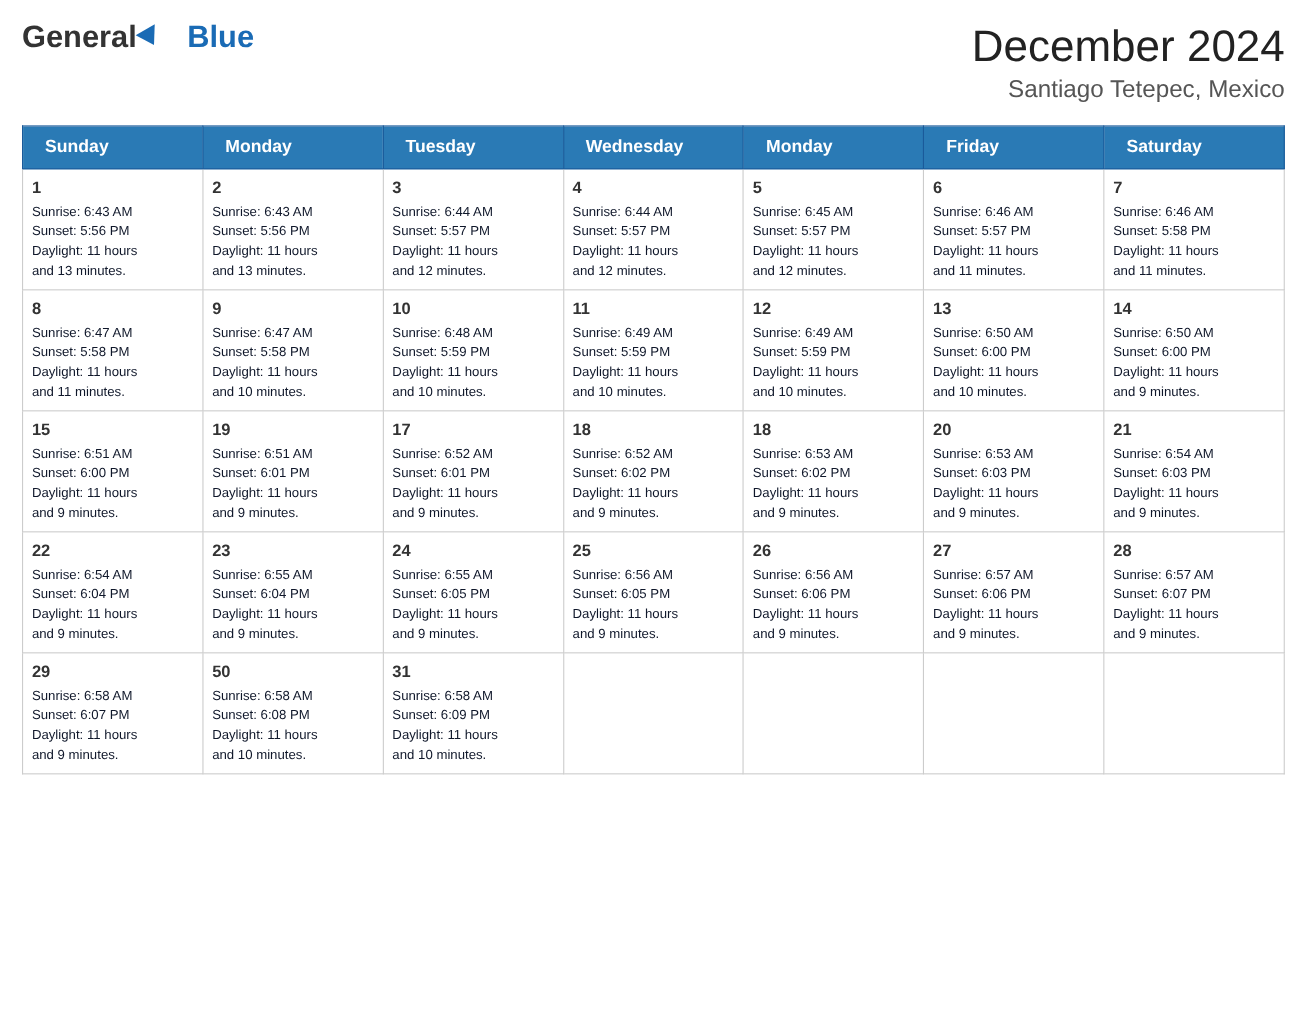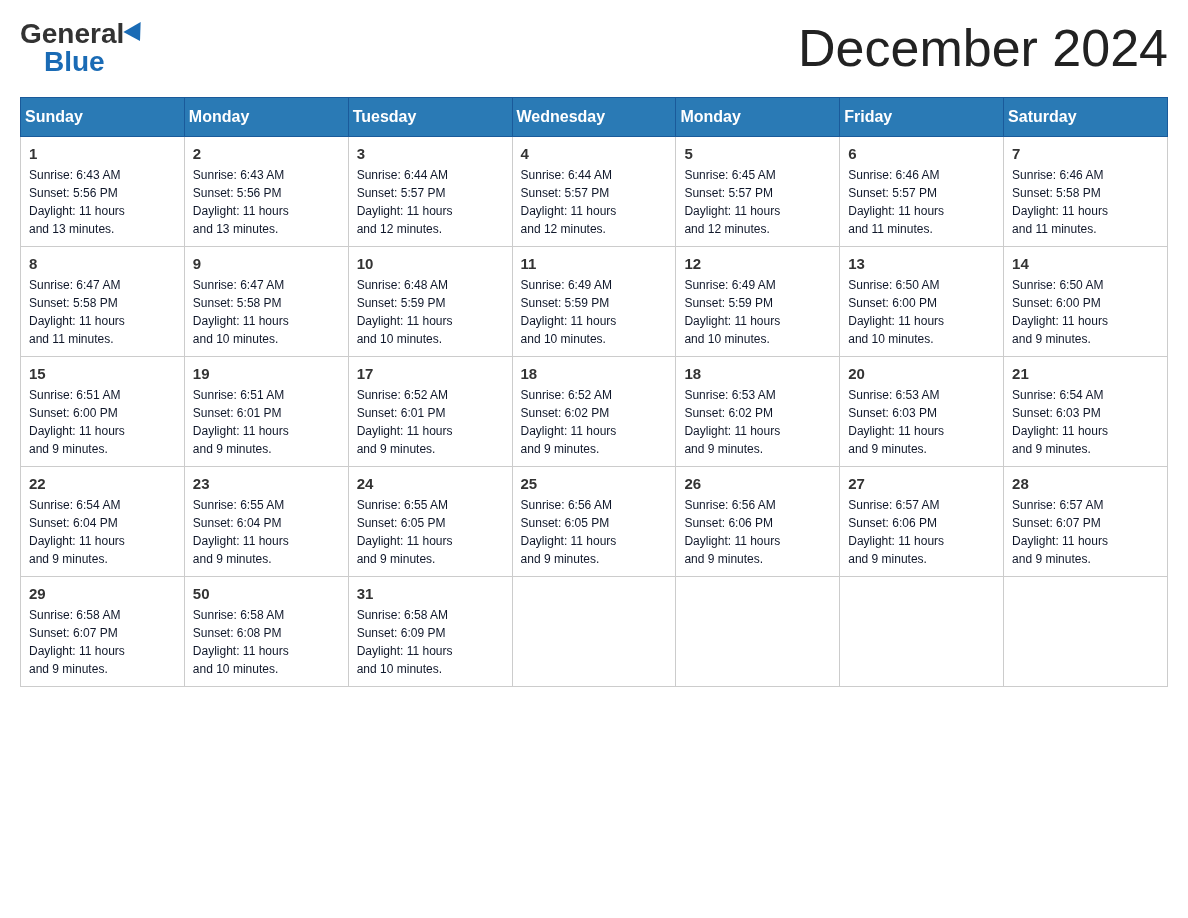--- a/index.html
+++ b/index.html
@@ -11,21 +11,21 @@
       min-height: 918px;
     }
     .header {
       display: flex;
       justify-content: space-between;
       align-items: flex-start;
       margin-bottom: 20px;
     }
     .logo {
       display: flex;
-      flex-direction: column;
+      flex-direction: row;
       align-items: flex-start;
       text-align: right;
     }
     .logo-general {
       font-size: 28px;
       font-weight: bold;
       color: #333;
       line-height: 1;
     }
     .logo-blue {
@@ -47,41 +47,41 @@
       transform: rotate(-30deg);
     }
     .logo-row {
       display: flex;
       align-items: center;
     }
     .title-block {
       text-align: right;
     }
     .month-title {
-      font-size: 52px;
+      font-size: 40px;
       font-weight: normal;
       color: #222;
       line-height: 1.1;
     }
     .location {
       font-size: 22px;
       color: #555;
       margin-top: 4px;
     }
     .calendar {
       width: 100%;
       border-collapse: collapse;
       border: 1px solid #aaa;
     }
     .calendar th {
       background-color: #2a7ab5;
       color: #ffffff;
       font-size: 16px;
       font-weight: bold;
-      padding: 10px 4px;
+      padding: 10px 20px;
       text-align: left;
       border: 1px solid #1a5a9a;
     }
     .calendar td {
       vertical-align: top;
       padding: 8px;
       border: 1px solid #ccc;
       font-size: 13px;
       color: #333;
       width: 14.28%;
@@ -117,20 +117,21 @@
 <div class="header">
   <div class="logo">
     <div class="logo-row">
       <span class="logo-general">General</span>
       <span class="logo-triangle"></span>
     </div>
     <span class="logo-blue">Blue</span>
   </div>
   <div class="title-block">
     <div class="month-title">December 2024</div>
+    <div class="location">Santiago Tetepec, Mexico</div>
   </div>
 </div>
 
 <table class="calendar">
   <thead>
     <tr>
 
     <th>Sunday</th>
         <th>Monday</th>
         <th>Tuesday</th>

